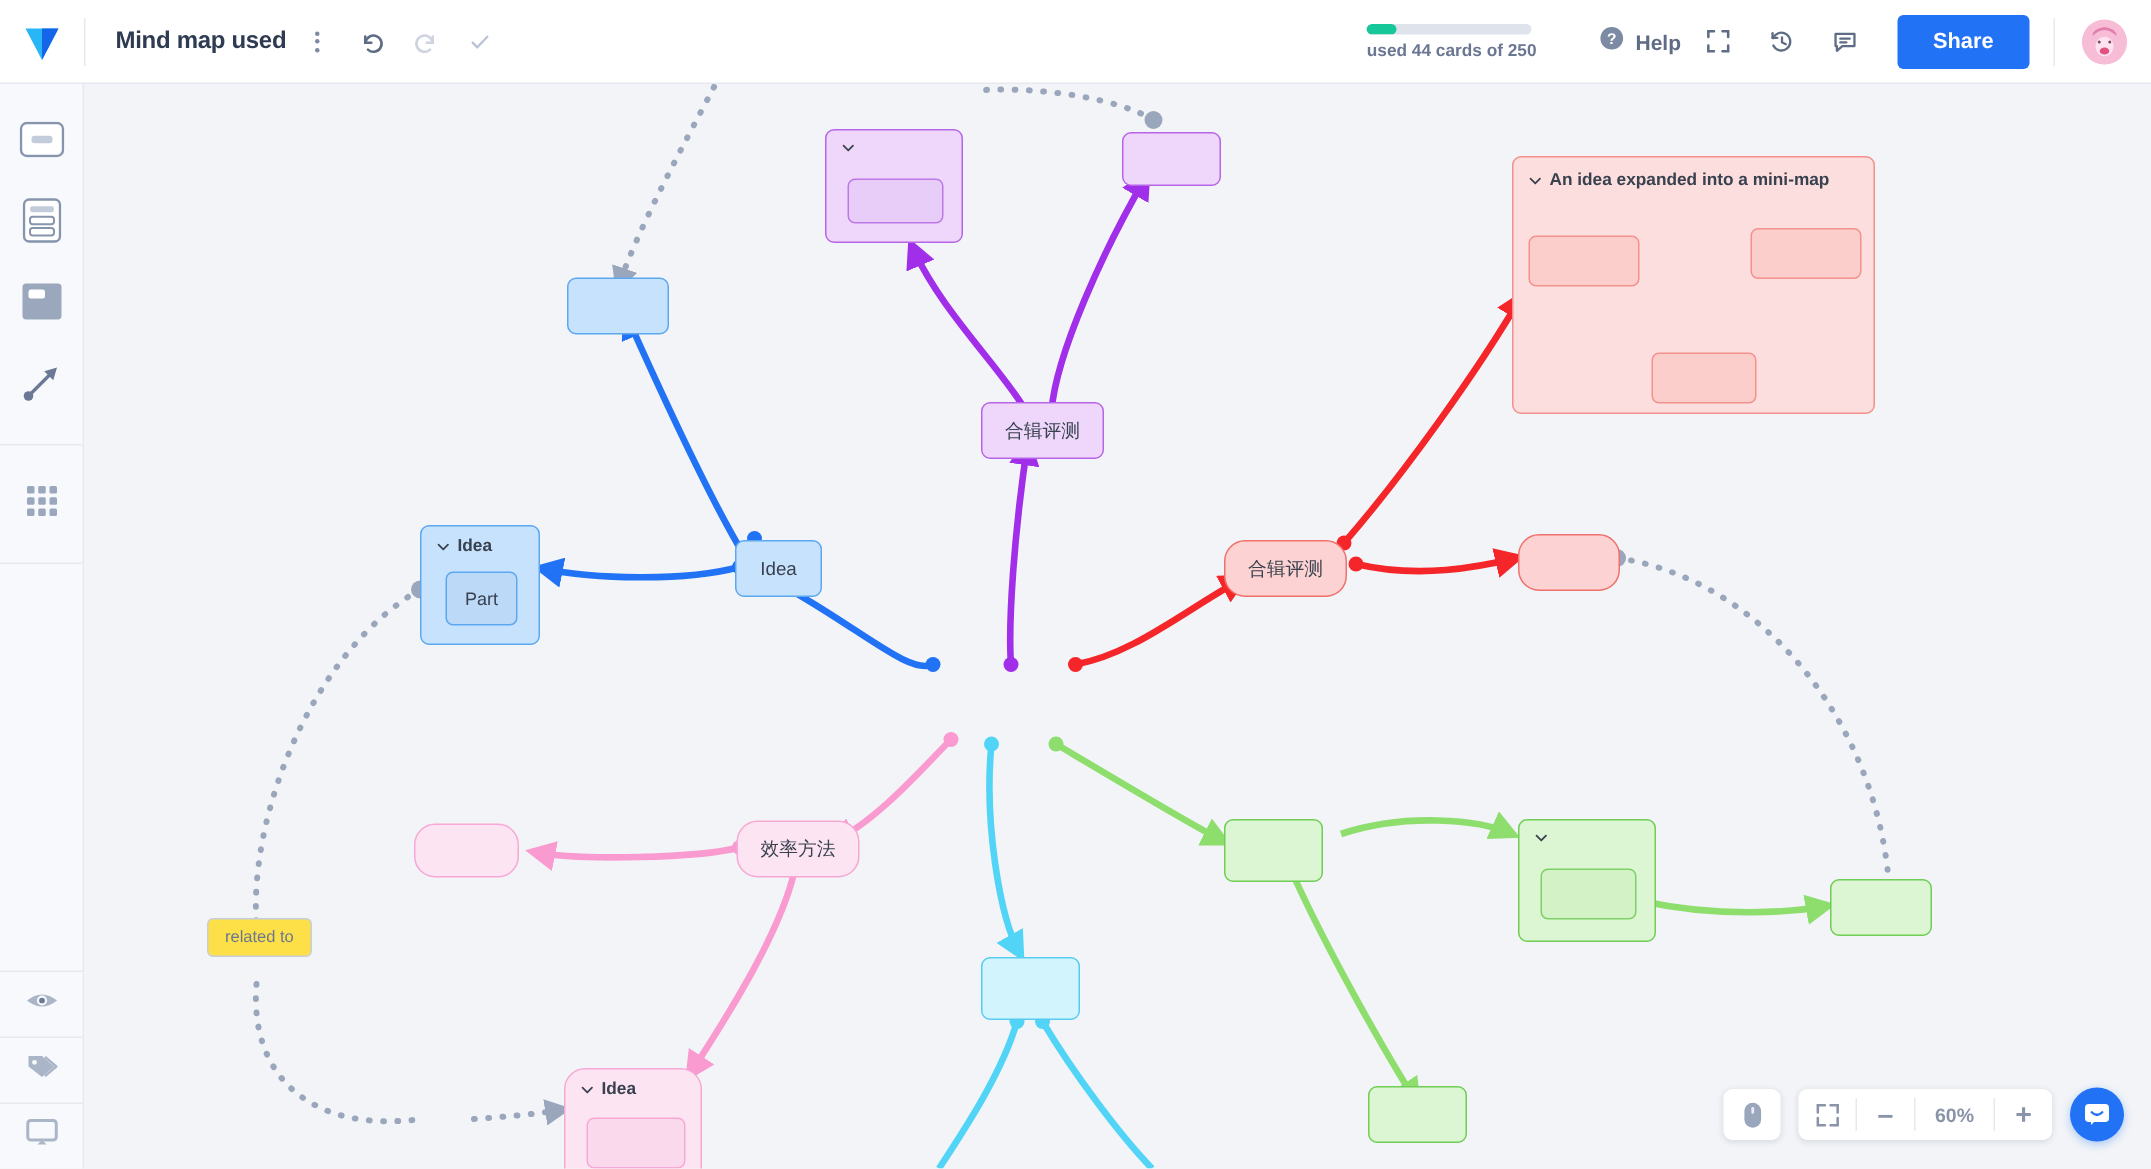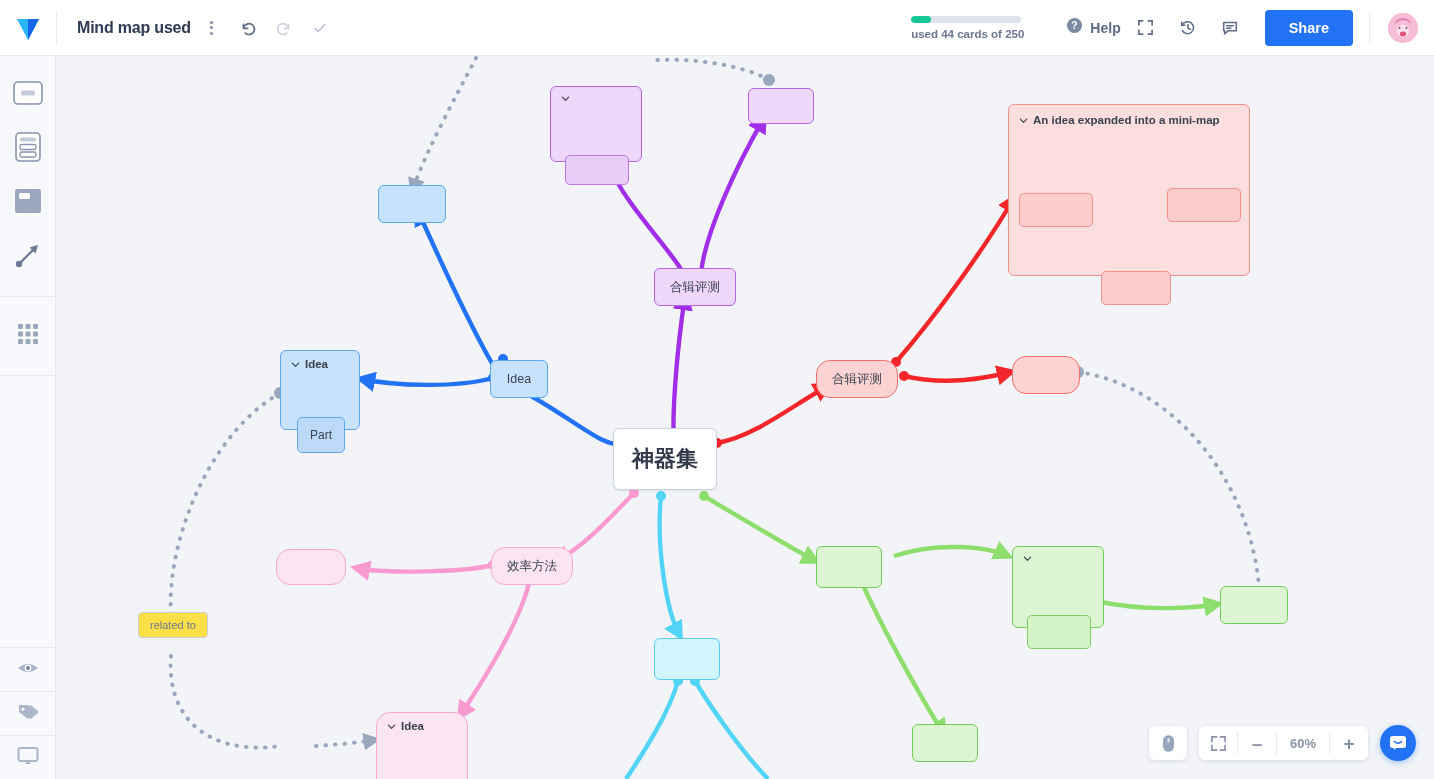--- a/index.html
+++ b/index.html
@@ -81,21 +81,21 @@
   .node.group { display: block; }
   .node-title {
     position: absolute; top: 7px; left: 10px; font-size: 11.5px;
     font-weight: bold; color: #39414f; display: flex; align-items: center; gap: 5px;
     white-space: nowrap;
   }
   .chev { width: 9px; height: 9px; flex: 0 0 auto; }
   .sub {
     position: absolute; border-radius: 5px; border: 1px solid;
     display: flex; align-items: center; justify-content: center;
-    font-size: 12px; color: #39414f; margin-top: 36px;
+    font-size: 12px; color: #39414f;
   }
 
   .c-root  { background: #ffffff; border-color: #ccd3de; box-shadow: 0 1px 2px rgba(40,55,80,.10); }
   .c-blue  { background: #c7e2fd; border-color: #5ba7f0; }
   .c-blue-sub { background: #bcd9f7; border-color: #5ba7f0; }
   .c-purple{ background: #eed7fb; border-color: #b765e8; }
   .c-purple-sub { background: #e8cdf8; border-color: #bc78e6; }
   .c-red   { background: #fcd3d2; border-color: #f0706c; border-radius: 14px; }
   .c-redlt { background: #fbdedd; border-color: #f3908c; }
   .c-red-sub { background: #fbcdcb; border-color: #f3918d; }
@@ -404,23 +404,20 @@
     <circle cx="713" cy="24" r="6" fill="#9aa6bb"></circle>
 
     <path d="M420 2 C400 40, 370 95, 357 133" fill="none" stroke="#9aa6bb" stroke-width="4" stroke-linecap="round" stroke-dasharray="0.5 9" marker-end="url(#ar-gray)"></path>
 
     <path d="M224 337 C150 380, 110 490, 115 560" fill="none" stroke="#9aa6bb" stroke-width="4" stroke-linecap="round" stroke-dasharray="0.5 9"></path>
     <path d="M115 600 C110 660, 150 700, 225 690" fill="none" stroke="#9aa6bb" stroke-width="4" stroke-linecap="round" stroke-dasharray="0.5 9"></path>
     <path d="M260 690 C290 688, 305 686, 318 684" fill="none" stroke="#9aa6bb" stroke-width="4" stroke-linecap="round" stroke-dasharray="0.5 9" marker-end="url(#ar-gray)"></path>
     <circle cx="224" cy="337" r="6" fill="#9aa6bb"></circle>
   </svg>
 
-  <div class="node c-root" style="left:557px; top:372px; width:104px; height:62px;">
-    <span style="font-size:22px; font-weight:bold; color:#32394a;">神器集</span>
-  </div>
 
   <div class="node group c-blue" style="left:224px; top:294px; width:80px; height:80px;">
     <span class="node-title">
       <svg class="chev" viewBox="0 0 10 10">
         <path d="M1.5 3.5 L5 7 L8.5 3.5" fill="none" stroke="#39414f" stroke-width="1.3" stroke-linecap="round" stroke-linejoin="round"></path>
       </svg>
       <span>Idea</span>
     </span>
     <div class="sub c-blue-sub" style="left:16px; top:30px; width:48px; height:36px;">
       <span>Part</span>

